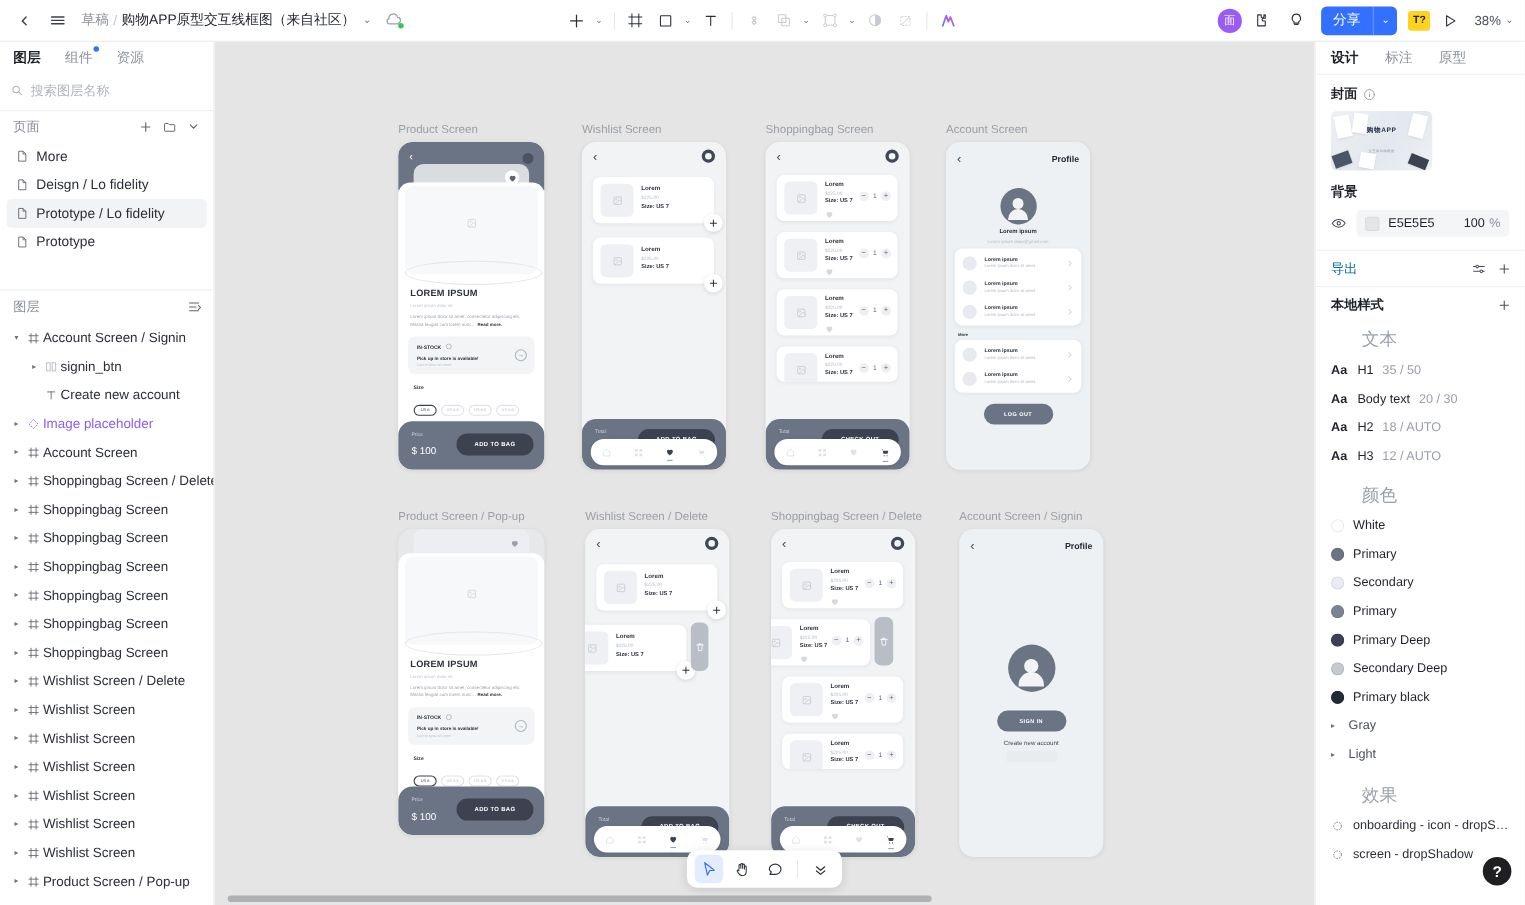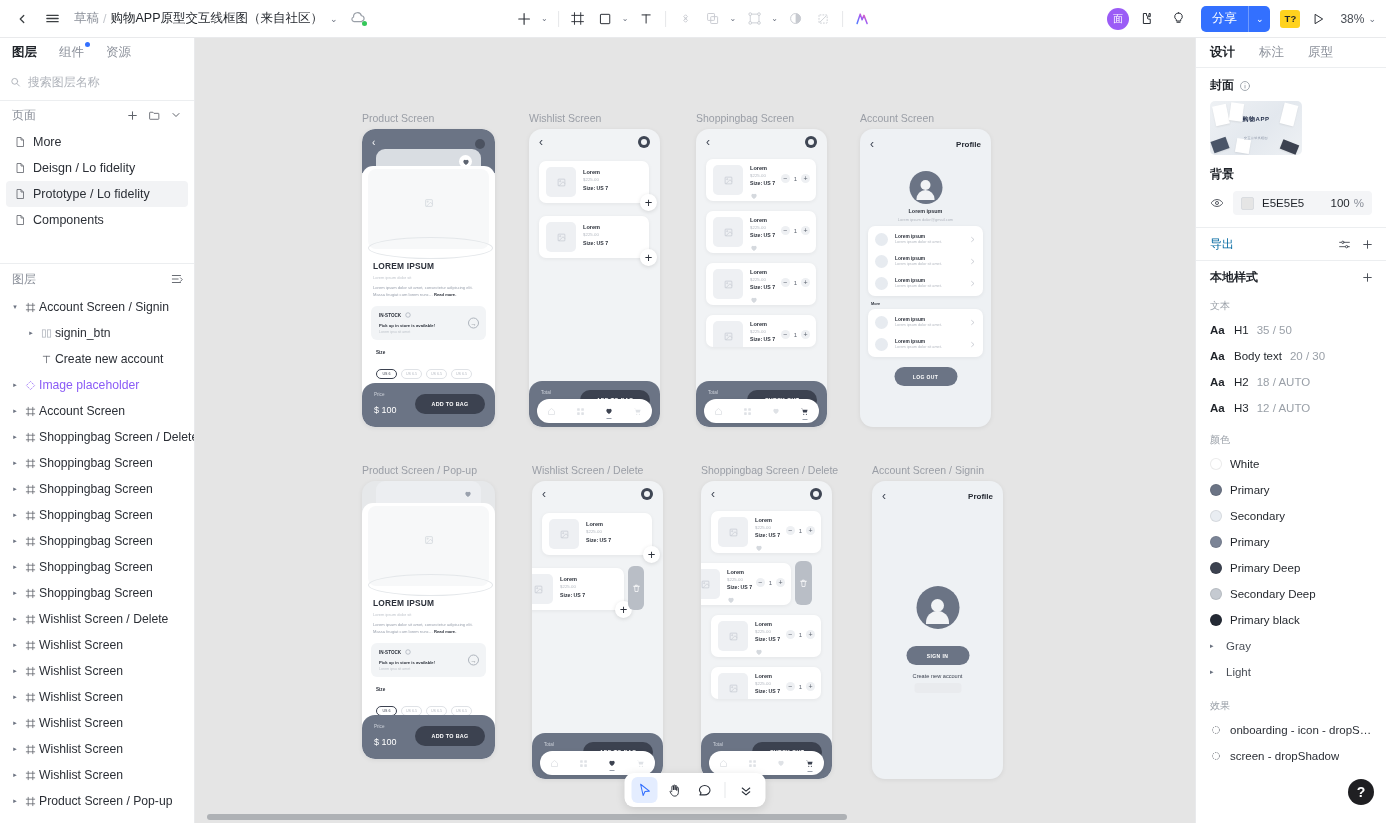--- a/index.html
+++ b/index.html
@@ -229,21 +229,21 @@
   }
   .sw { width:13px; height:13px; border-radius:2px; border:1px solid #d9dce0; }
   .bg-pct { margin-left:auto; display:flex; gap:4px; color:#1f2329; }
   .bg-pct .u { color:#8a8f99; }
   .rp-rowhead {
     display:flex; align-items:center; height:32px; padding:0 12px 0 14px; font-size:12px; color:#0369a1;
   }
   .rp-rowhead .acts { margin-left:auto; display:flex; gap:10px; color:#4a4f57; }
   .rp-rowhead .acts span { cursor:pointer; display:flex; }
   .rp-rowhead.strong { color:#1f2329; font-weight:bold; }
-  .grp-lbl { font-size:10px; color:#9aa0a8; padding: 6px 14px 4px 14px; }
+  .grp-lbl { font-size:16px; color:#9aa0a8; padding: 6px 14px 4px 14px; margin-left: 28px; }
   .style-row {
     display:flex; align-items:center; gap:8px; height:26px; padding: 0 14px; font-size:11.5px; cursor:pointer;
   }
   .aa { font-size:11.5px; font-weight:bold; color:#1f2329; width:16px; }
   .st-name { color:#1f2329; }
   .st-meta { color:#9aa0a8; }
   .dot-sw { width:12px; height:12px; border-radius:50%; border:1px solid rgba(0,0,0,.08); flex:none; }
   .grp-row { display:flex; align-items:center; gap:8px; height:26px; padding:0 14px; font-size:11.5px; color:#4a4f57; cursor:pointer; }
   .grp-row .arrow { font-size:7px; color:#6b7280; width:8px; }
   .fx-row { display:flex; align-items:center; gap:8px; height:26px; padding:0 14px; font-size:11.5px; color:#2b2f36; cursor:pointer; white-space:nowrap; overflow:hidden; }
@@ -474,21 +474,21 @@
               <path d="M6 3h8l5 5v13H6z"></path>
               <polyline points="14 3 14 8 19 8"></polyline>
             </svg>
             <span>Prototype / Lo fidelity</span>
           </div>
           <div class="page-item ">
             <svg width="12" height="12" viewBox="0 0 24 24" fill="none" stroke="#5f636b" stroke-width="1.6" stroke-linejoin="round">
               <path d="M6 3h8l5 5v13H6z"></path>
               <polyline points="14 3 14 8 19 8"></polyline>
             </svg>
-            <span>Components</span>
+            <span>Prototype</span>
           </div>
         </div>
       <div class="pages-pad"></div>
       <div class="lp-divider2"></div>
 
       <div class="layers-head">
         <span>图层</span>
         <span class="lh-icon">
           <svg width="14" height="14" viewBox="0 0 24 24" fill="none" stroke="currentColor" stroke-width="1.6" stroke-linecap="round">
               <line x1="4" y1="6" x2="18" y2="6"></line>

